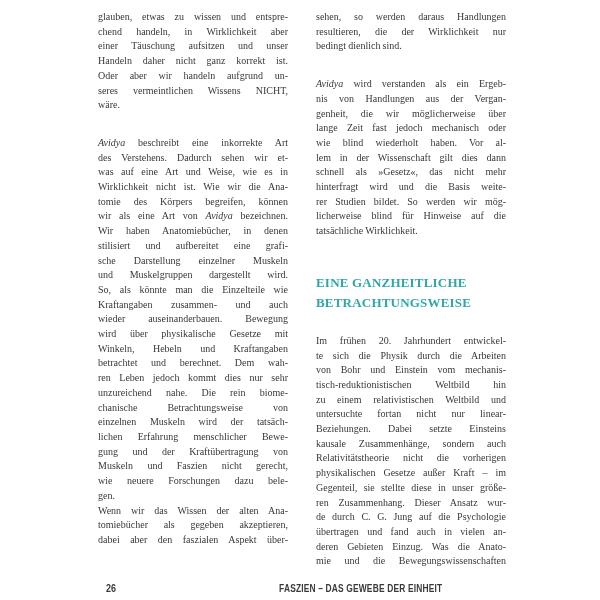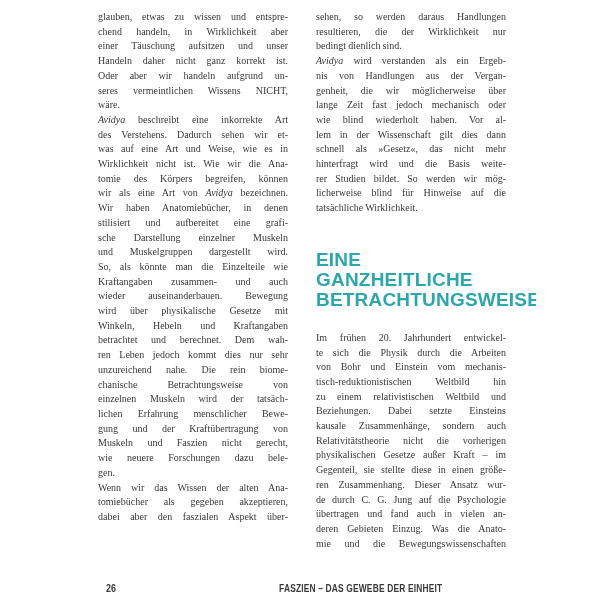--- a/index.html
+++ b/index.html
@@ -20,34 +20,34 @@
   .col {
     position: absolute;
     top: 10px;
     width: 190px;
     color: var(--body-text);
     font-size: 10px;
   }
   .col-left  { left: 98px;  }
   .col-right { left: 316px; }
   .para { margin: 0; }
-  .para.gap { margin-top: 0; }
+  .para.gap { margin-top: 23px; }
   .line {
     line-height: 14.7px;
     text-align: justify;
     text-align-last: justify;
     text-justify: inter-word;
     word-spacing: -0.3px;
   }
   .line.end { text-align-last: left; }
   .heading { margin-top: 34px; margin-bottom: 21px; }
   .hline {
-    font-family: Liberation Sans, sans-serif;
+    font-family: Liberation Serif, serif;
     font-weight: bold;
-    font-size: 19px;
+    font-size: 13px;
     line-height: 20px;
     letter-spacing: 0.2px;
     color: var(--accent);
   }
   .footer {
     position: absolute;
     left: 86px; right: 94px; bottom: 6px;
     height: 13px;
     font-family: "Liberation Sans", sans-serif;
     font-weight: bold;
@@ -137,25 +137,26 @@
       <div class="heading">
         <div class="hline">EINE GANZHEITLICHE</div>
         <div class="hline">BETRACHTUNGSWEISE</div>
       </div>
       <div class="para">
         <div class="line">Im frühen 20. Jahrhundert entwickel-</div>
         <div class="line">te sich die Physik durch die Arbeiten</div>
         <div class="line">von Bohr und Einstein vom mechanis-</div>
         <div class="line">tisch-reduktionistischen Weltbild hin</div>
         <div class="line">zu einem relativistischen Weltbild und</div>
+        <div class="line">untersuchte fortan nicht nur linear-</div>
         <div class="line">Beziehungen. Dabei setzte Einsteins</div>
         <div class="line">kausale Zusammenhänge, sondern auch</div>
         <div class="line">Relativitätstheorie nicht die vorherigen</div>
         <div class="line">physikalischen Gesetze außer Kraft – im</div>
-        <div class="line">Gegenteil, sie stellte diese in einen größe-</div>
+        <div class="line">Gegenteil, sie stellte diese in unser größe-</div>
         <div class="line">ren Zusammenhang. Dieser Ansatz wur-</div>
         <div class="line">de durch C. G. Jung auf die Psychologie</div>
         <div class="line">übertragen und fand auch in vielen an-</div>
         <div class="line">deren Gebieten Einzug. Was die Anato-</div>
         <div class="line">mie und die Bewegungswissenschaften</div>
       </div>
     </div>
   <div class="footer">
     <span class="pagenum">26</span>
     <span class="running">FASZIEN – DAS GEWEBE DER EINHEIT</span>

